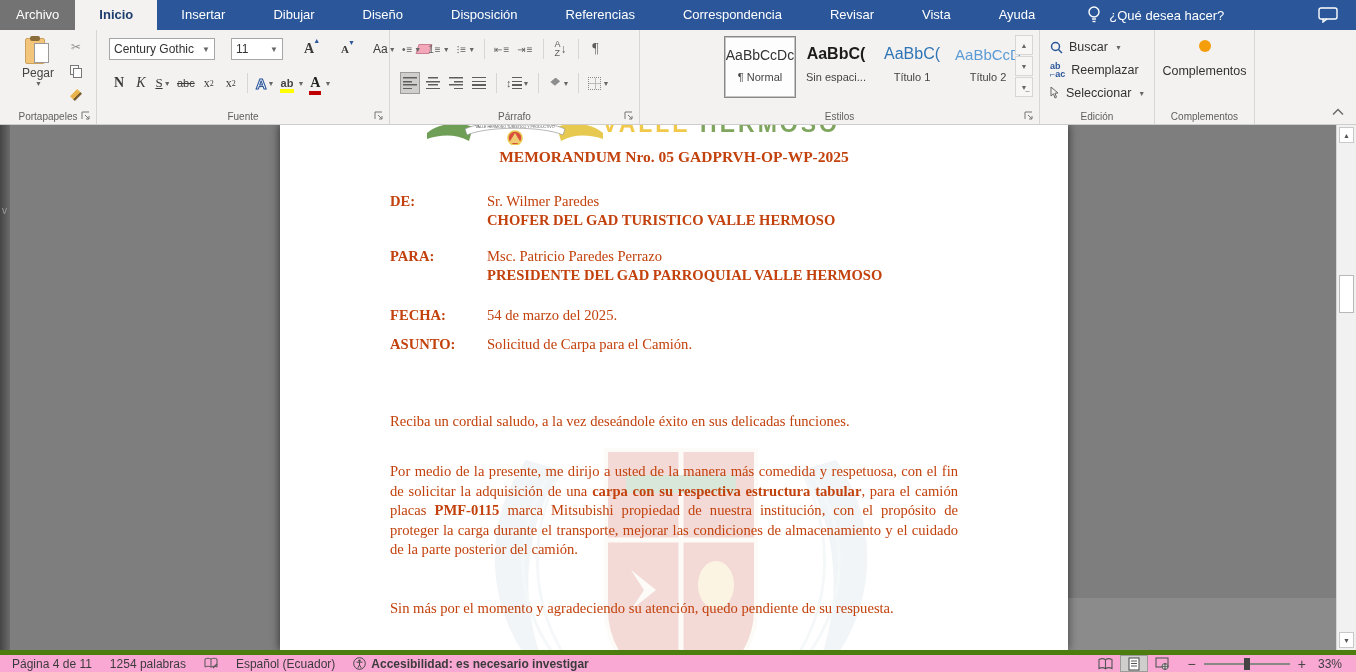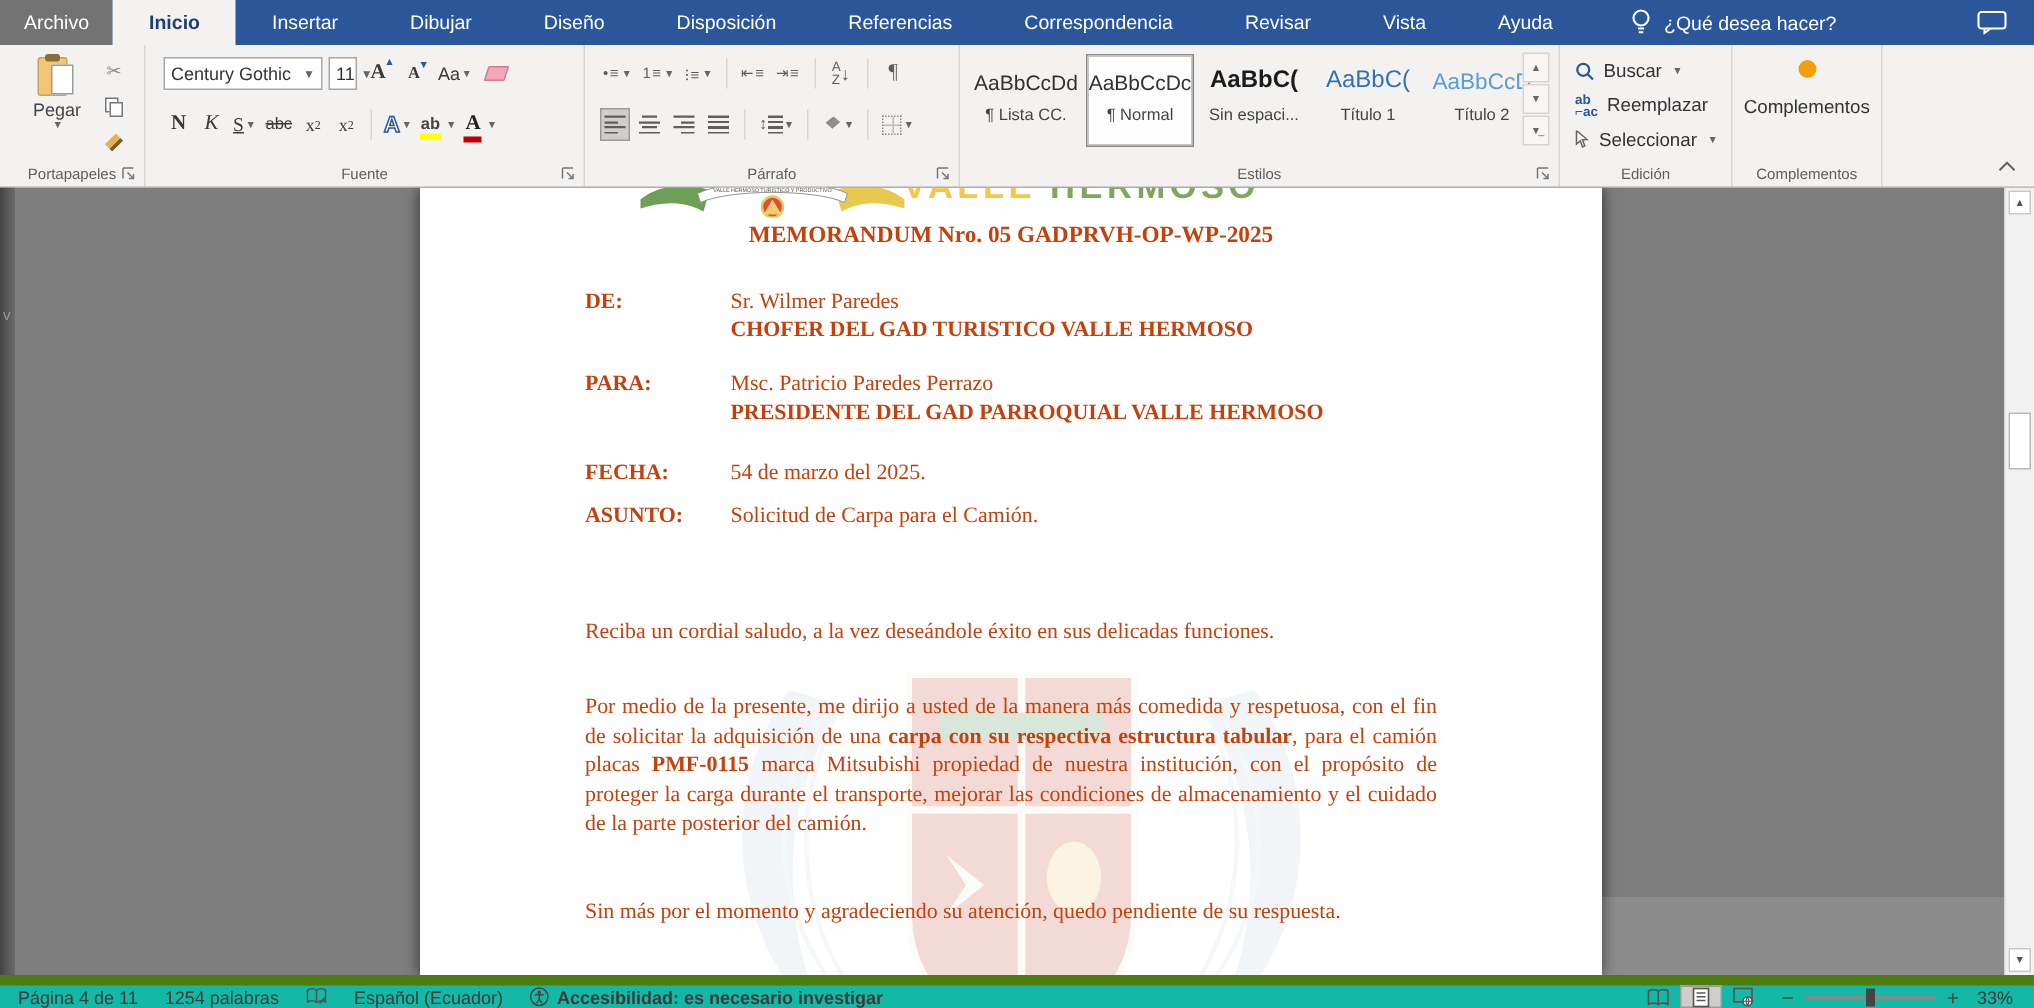--- a/index.html
+++ b/index.html
@@ -137,21 +137,21 @@
   .vscroll { position:absolute; right:0; top:0; width:20px; height:100%; background:#f1f1f1; border-left:1px solid #d6d6d6; }
   .vs-btn { position:absolute; left:2px; width:15px; height:16px; background:#fff; border:1px solid #c8c8c8; font-size:7px; color:#555; text-align:center; line-height:15px; cursor:pointer; }
   .vs-thumb { position:absolute; left:2px; top:150px; width:15px; height:38px; background:#fff; border:1px solid #b8b8b8; cursor:grab; }
 
   
   .actwm-panel { position:absolute; right:20px; bottom:0px; width:268px; height:52px; background:rgba(255,255,255,0.10); }
   .actwm1 { position:absolute; left:752px; top:468px; font-size:21px; color:rgba(255,255,255,0.55); font-weight:normal; }
   .actwm2 { position:absolute; left:752px; top:497px; font-size:14.5px; color:rgba(255,255,255,0.45); }
 
   
-  .statusbar { position:absolute; bottom:0; left:0; right:0; height:22px; background:#14b8a6; border-top:7px solid #4d7c0f; display:flex; align-items:center; font-size:12px; color:#3b3b3b;justify-content:flex-end; }
+  .statusbar { position:absolute; bottom:0; left:0; right:0; height:22px; background:#f9a8d4; border-top:5px solid #4d7c0f; display:flex; align-items:center; font-size:12px; color:#3b3b3b;justify-content:flex-end; }
   .sb-item { padding:0 9px; cursor:pointer; white-space:nowrap; display:flex; align-items:center; gap:5px; height:100%; }
   .sb-right { margin-left:auto; display:flex; align-items:center; height:100%; }
   .viewbtn { width:28px; height:100%; display:flex; align-items:center; justify-content:center; cursor:pointer; }
   .viewbtn.sel { background:#cfcecd; }
   .zoomctl { display:flex; align-items:center; gap:8px; padding:0 12px; }
   .zoom-track { position:relative; width:86px; height:2px; background:#8a8886; }
   .zoom-thumb { position:absolute; left:40px; top:-5px; width:6px; height:12px; background:#444; cursor:grab; }
   .zoom-sign { font-size:14px; color:#444; cursor:pointer; }
   .zoom-pct { min-width:36px; text-align:right; cursor:pointer; }
 </style>
@@ -215,26 +215,26 @@
       <div class="glabel">Portapapeles</div>
       <span class="launcher">
         <svg width="10" height="10" viewBox="0 0 10 10">
             <path d="M1 1 L1 8 M1 1 L8 1" stroke="#777" fill="none"></path>
             <path d="M4 4 L8 8 M8 5 L8 8 L5 8" stroke="#777" fill="none"></path>
           </svg>
       </span>
     </div>
 
     <div class="rgroup" style="left:97px; width:293px;">
-      <div style="position:absolute; left:12px; top:8px; display:flex; align-items:center; gap:4px;">
+      <div style="position:absolute; left:12px; top:8px; display:flex; align-items:center; gap:16px;">
         <div class="combo" style="width:106px;">
           <span>Century Gothic</span>
           <span class="chev">▼</span>
         </div>
-        <div class="combo" style="width:19px;">
+        <div class="combo" style="width:52px;">
           <span>11</span>
           <span class="chev">▼</span>
         </div>
         <span class="rbtn">
             <span class="grow-A">A<span class="c">▲</span></span>
           </span>
         <span class="rbtn">
             <span class="shrink-A">A<span class="c">▼</span></span>
           </span>
         <span class="rbtn">
@@ -340,24 +340,20 @@
       <div class="glabel">Párrafo</div>
       <span class="launcher">
         <svg width="10" height="10" viewBox="0 0 10 10">
             <path d="M1 1 L1 8 M1 1 L8 1" stroke="#777" fill="none"></path>
             <path d="M4 4 L8 8 M8 5 L8 8 L5 8" stroke="#777" fill="none"></path>
           </svg>
       </span>
     </div>
 
     <div class="rgroup" style="left:640px; width:400px;">
-      <div class="stylecard" style="left:8px;">
-        <span class="st-sample">AaBbCcDd</span>
-        <span class="st-name">¶ Lista CC.</span>
-      </div>
       <div class="stylecard selected" style="left:84px;">
         <span class="st-sample">AaBbCcDc</span>
         <span class="st-name">¶ Normal</span>
       </div>
       <div class="stylecard st3" style="left:160px;">
         <span class="st-sample">AaBbC(</span>
         <span class="st-name">Sin espaci...</span>
       </div>
       <div class="stylecard st4" style="left:236px;">
         <span class="st-sample">AaBbC(</span>

